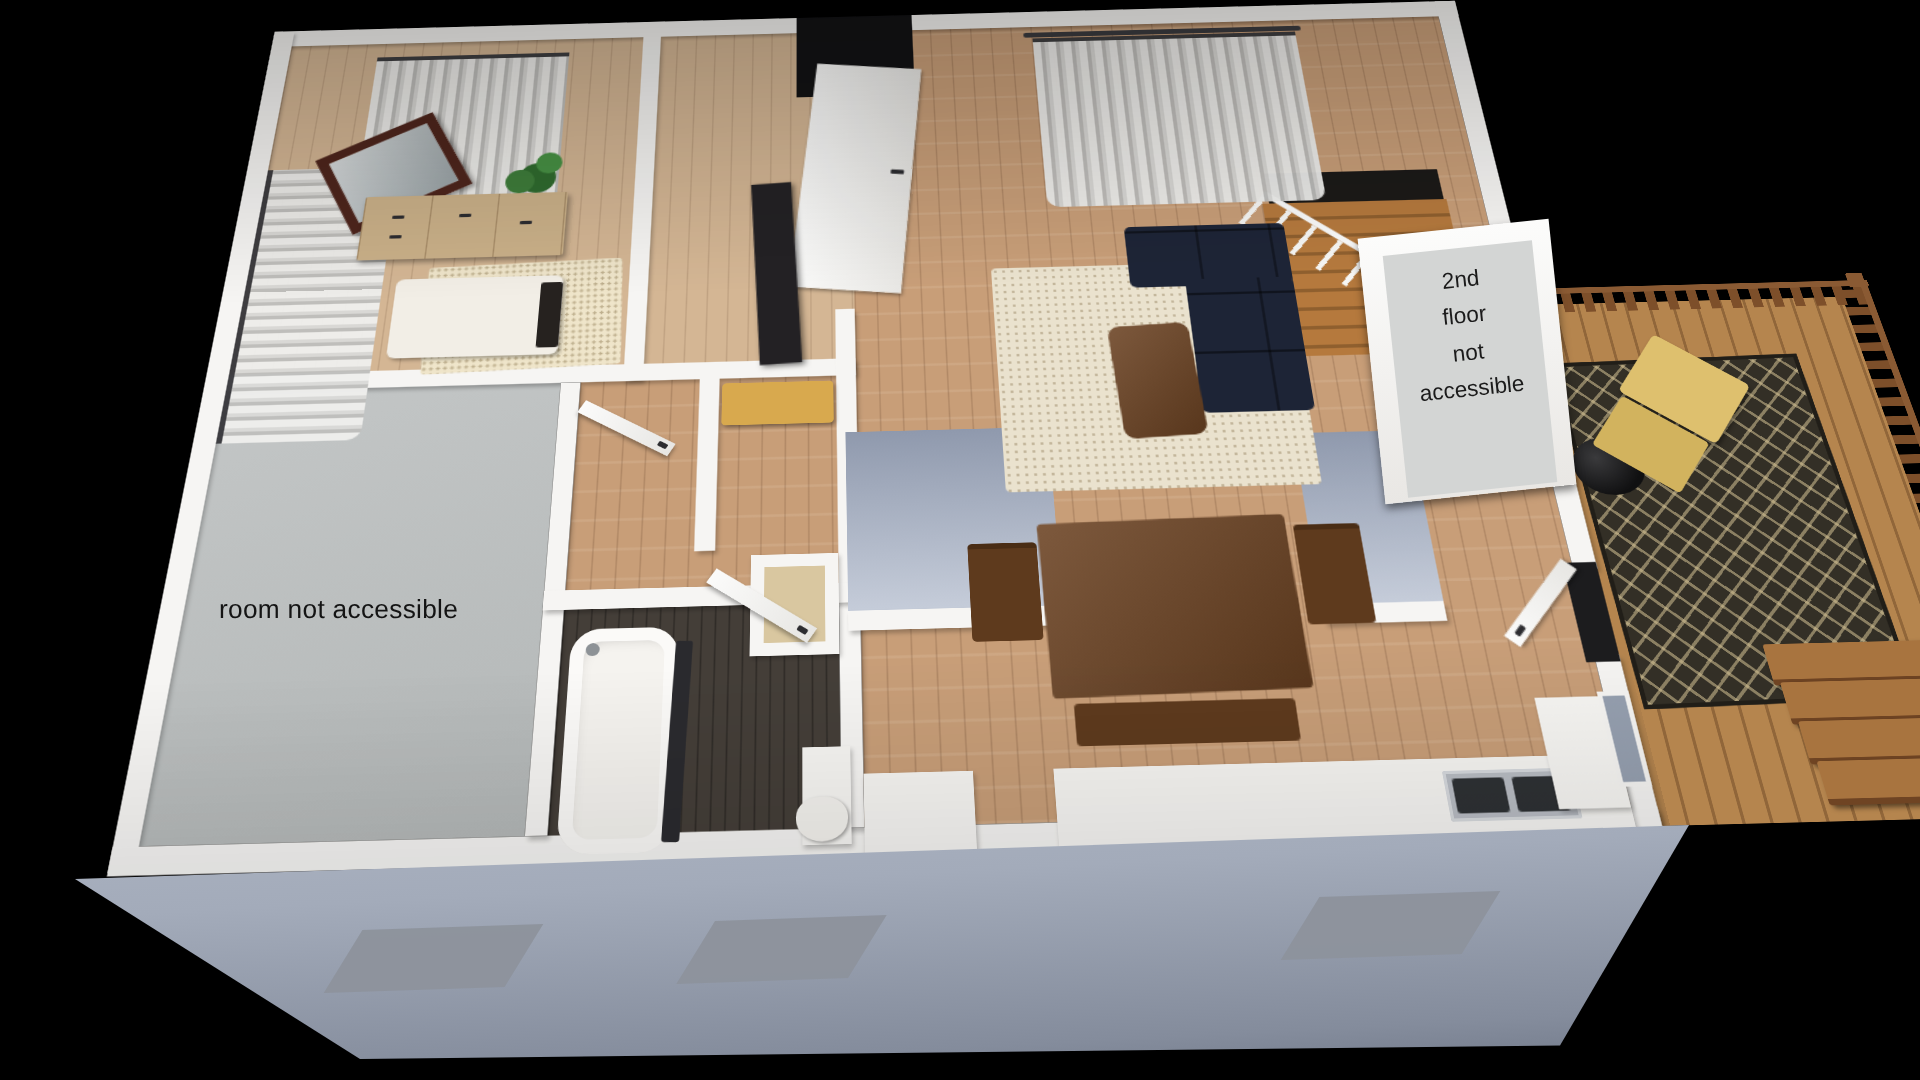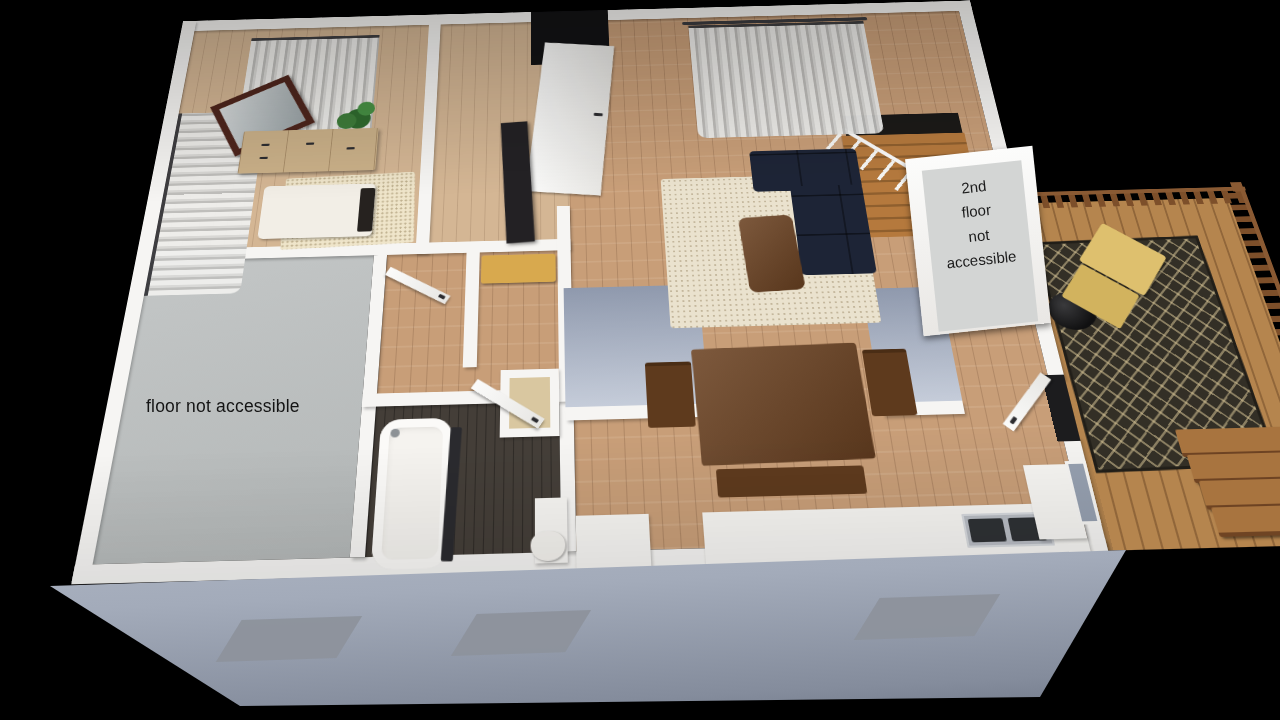--- a/index.html
+++ b/index.html
@@ -194,15 +194,15 @@
     <div class="window-cut" style="left:868px;top:596px;width:118px;height:42px"></div>
   </div>
 
   <div class="label-2nd-back"></div>
   <div class="label-2nd">
     <span style="display:block;position:static">2nd</span>
     <span style="display:block;position:static">floor</span>
     <span style="display:block;position:static">not</span>
     <span style="display:block;position:static">accessible</span>
   </div>
-  <div class="label-room">floor not accessible</div>
+  <div class="label-room">room not accessible</div>
 
 </div>
 
 </body></html>

